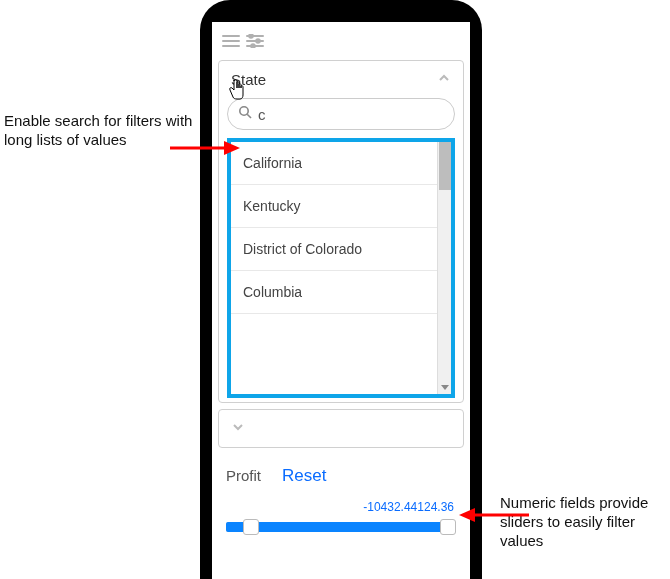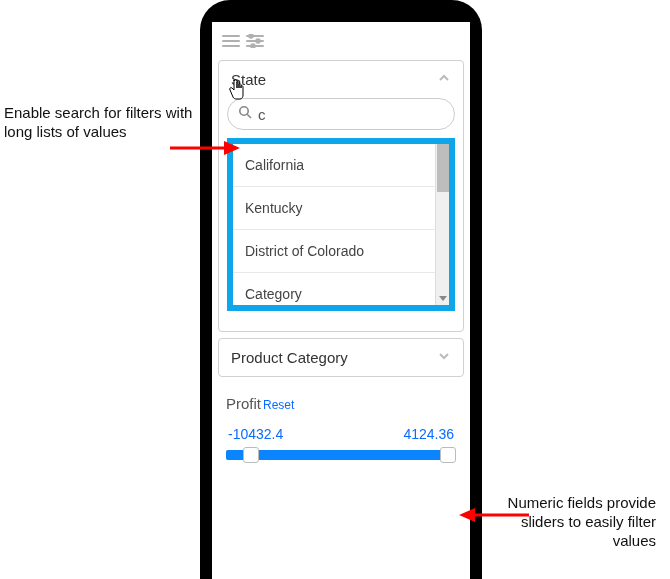--- a/index.html
+++ b/index.html
@@ -55,24 +55,24 @@
     .search-box input {
       border: none;
       outline: none;
       font-size: 15px;
       flex: 1;
       color: #555;
       background: transparent;
     }
     
     .list-container {
-      margin: 0 8px 20px 8px;
-      border: 6px solid #0ea5e9;
+      margin: 0 8px 4px 8px;
+      border: 4px solid #0ea5e9;
       position: relative;
-      height: 173px;
+      height: 260px;
       overflow: hidden;
     }
     .list-item {
       padding: 13px 12px;
       font-size: 14px;
       color: #444;
       border-bottom: 1px solid #e8e8e8;
       cursor: pointer;
     }
     .list-scrollbar {
@@ -91,24 +91,24 @@
     .list-scroll-arrow {
       position: absolute;
       bottom: 4px; left: 3px;
       width: 0; height: 0;
       border-left: 4px solid transparent;
       border-right: 4px solid transparent;
       border-top: 5px solid #888;
     }
     
     .profit-block { padding: 12px 8px 4px 8px; }
-    .profit-header { display: flex; align-items: baseline; gap: 2px; }
+    .profit-header { display: flex; align-items: baseline; gap: 21px; }
     .profit-title { font-size: 15px; color: #555; }
-    .reset-link { font-size: 12px; color: #0a6cff; cursor: pointer; }
-    .range-labels { display: flex; justify-content: space-between; margin-top: 14px; font-size: 14px; color: #0a6cff; padding: 0 2px; }
+    .reset-link { font-size: 17px; color: #0a6cff; cursor: pointer; }
+    .range-labels { display: flex; justify-content: flex-end; margin-top: 14px; font-size: 12px; color: #0a6cff; padding: 0 2px; }
     
     .slider {
       position: relative;
       margin-top: 4px;
       height: 20px;
     }
     .slider-track {
       position: absolute;
       left: 0; right: 0; top: 4px;
       height: 10px;
@@ -139,22 +139,22 @@
       width: 18px; height: 22px;
       pointer-events: none;
     }
 
     .annotation {
       position: absolute;
       font-size: 15px;
       color: #111;
       line-height: 1.25;
     }
-    .anno-left { left: 4px; top: 104px; text-align: left; width: 200px; }
-    .anno-right { left: 500px; top: 494px; text-align: right; width: 156px; }
+    .anno-left { left: 4px; top: 112px; text-align: left; width: 200px; }
+    .anno-right { left: 500px; top: 494px; text-align: left; width: 156px; }
     
     .arrow-red { position: absolute; }
     .arrow-red svg { display: block; }
   </style>
 </head>
 <body>
 
 <div class="device-frame">
   <div class="device-inner">
 
@@ -199,31 +199,30 @@
                 <line x1="9.2" y1="9.2" x2="13" y2="13" stroke="#888" stroke-width="1.6"></line>
               </svg>
           </span>
           <input type="text" value="c" style="">
         </div>
       </div>
       <div class="list-container">
         <div class="list-item">California</div>
         <div class="list-item">Kentucky</div>
         <div class="list-item">District of Colorado</div>
-        <div class="list-item">Category</div>
+        <div class="list-item">Columbia</div>
         <div class="list-scrollbar">
           <div class="list-scroll-thumb"></div>
           <div class="list-scroll-arrow"></div>
         </div>
       </div>
     </div>
 
     <div class="panel">
       <div class="panel-header">
-        <span>Product Category</span>
         <span class="chevron">
           <svg viewBox="0 0 14 14">
               <polyline points="3,5 7,9 11,5" fill="none" stroke="#bbb" stroke-width="2"></polyline>
             </svg>
         </span>
       </div>
     </div>
 
     <div class="profit-block">
       <div class="profit-header">

